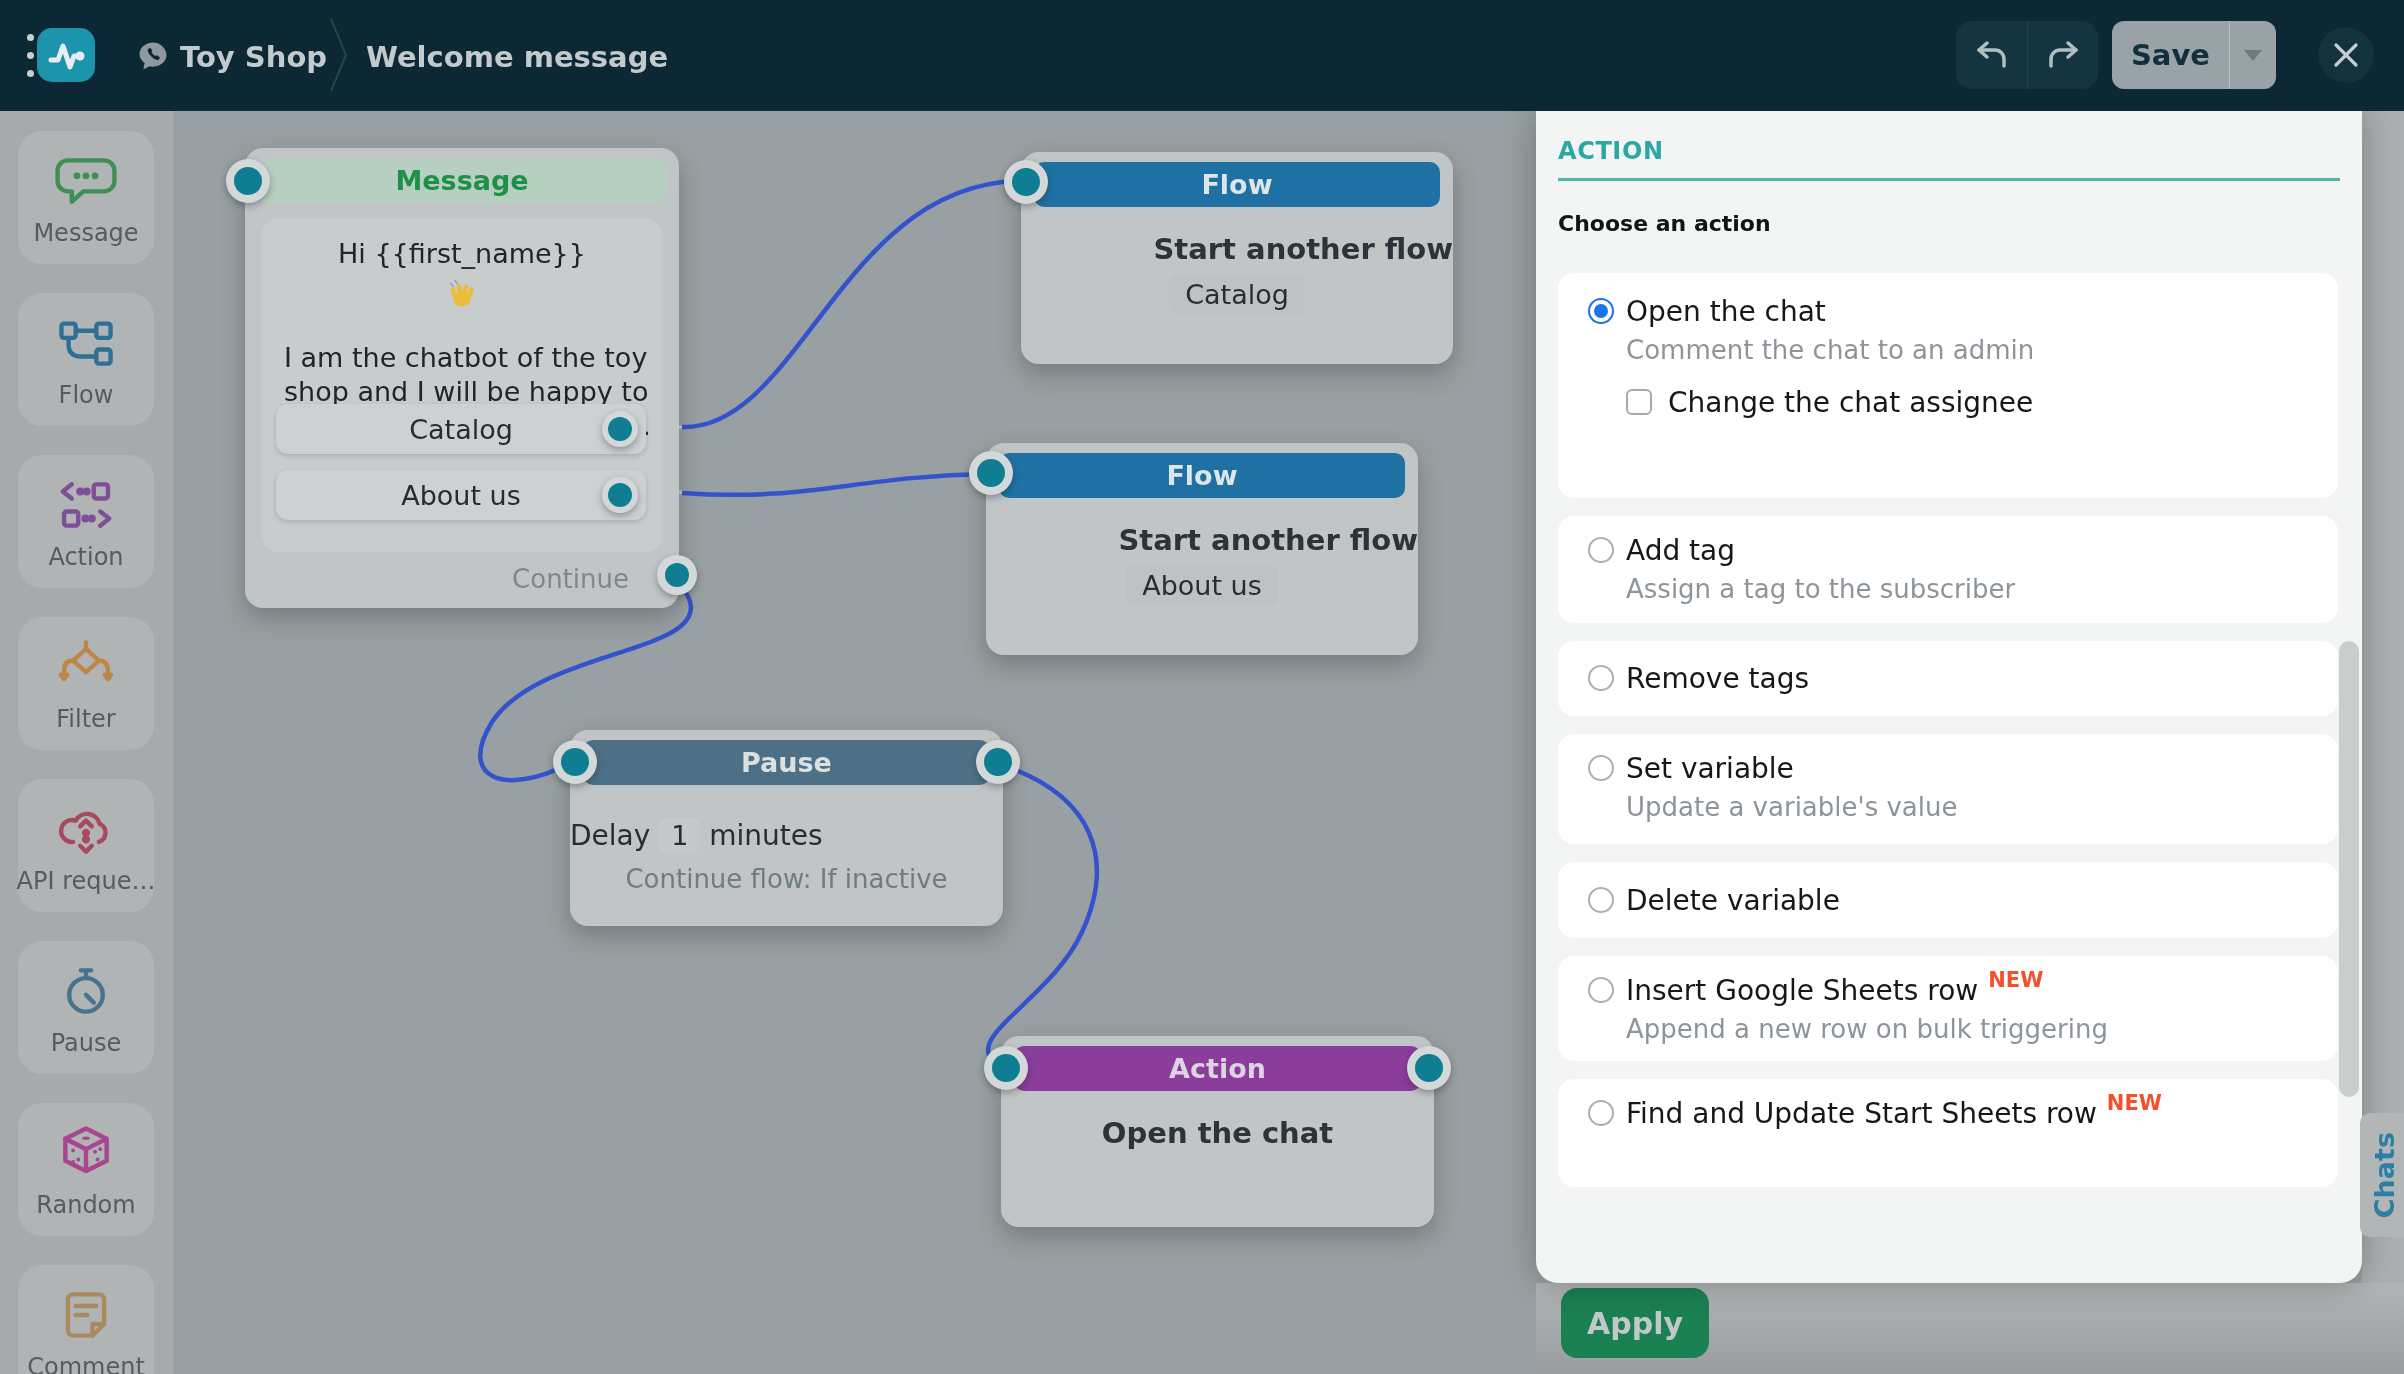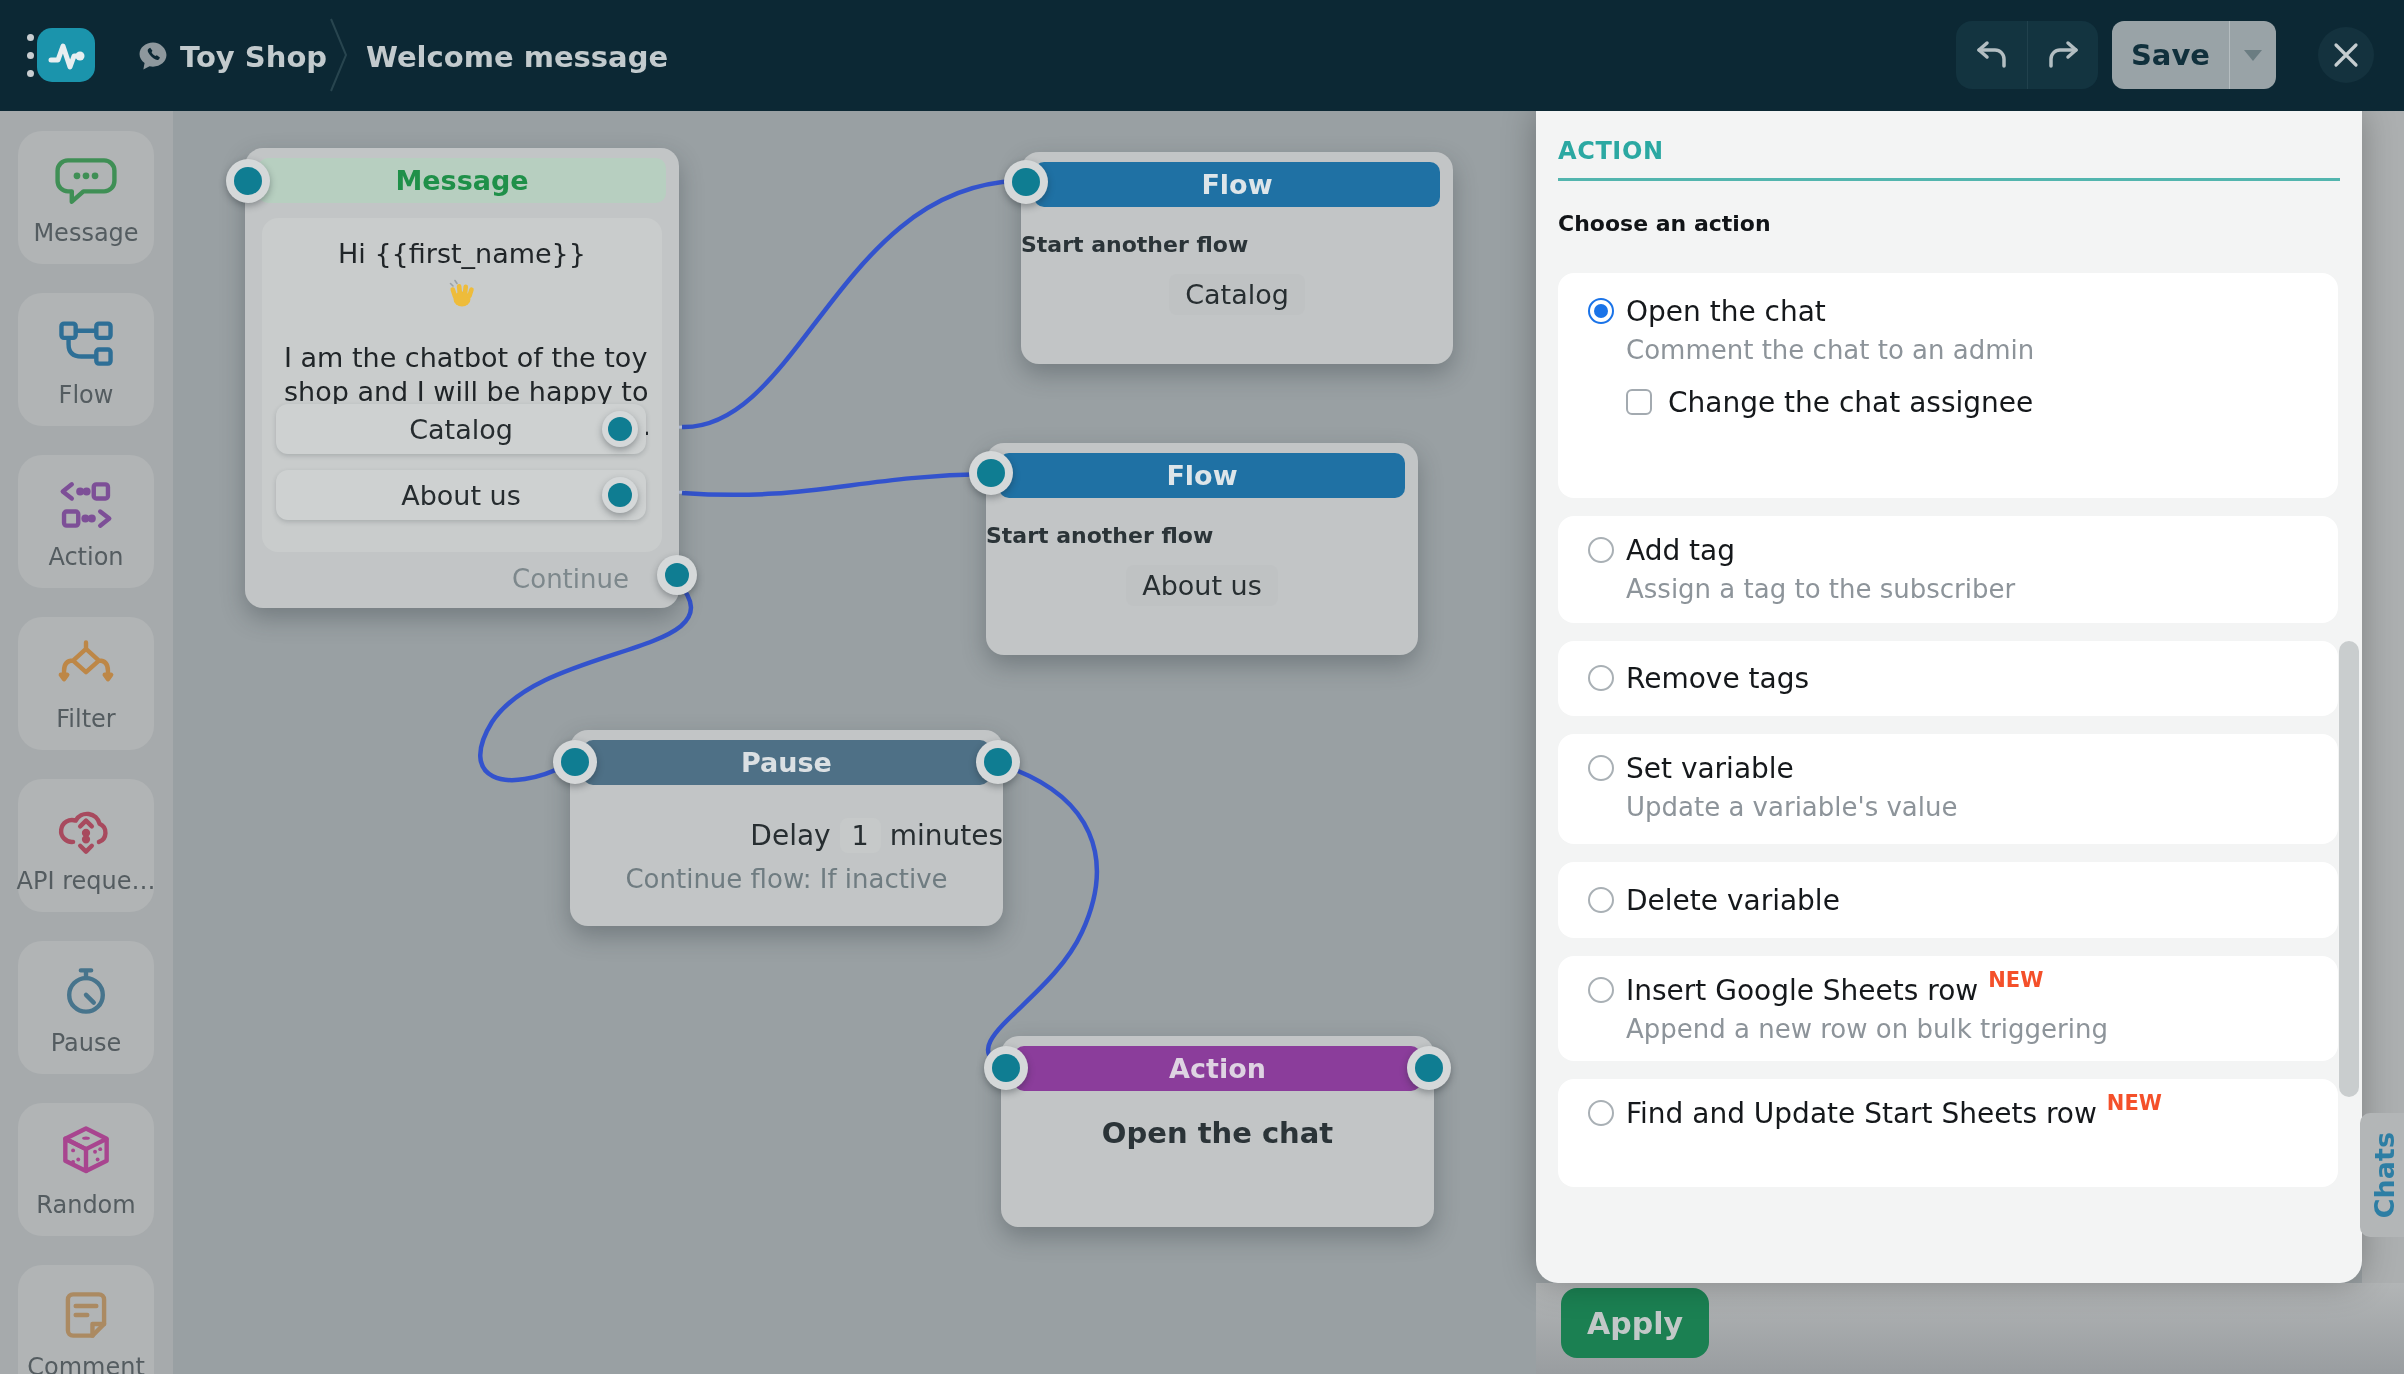--- a/index.html
+++ b/index.html
@@ -51,24 +51,24 @@
   .port::after{ content:""; position:absolute; border-radius:50%; background:#0f7d92; inset:8px; }
   .port.p44{ width:44px; height:44px; }
   .port.p36{ width:36px; height:36px; } .port.p36::after{ inset:6px; }
   .msg-body{ position:absolute; left:17px; top:70px; width:400px; height:334px; background:#c9cccc; border-radius:16px; padding:20px 22px; }
   .msg-line1{ font-size:27px; color:#202528; display:flex; align-items:center; gap:10px;flex-direction:column; }
   .msg-par{ font-size:27px; line-height:34px; color:#202528; margin-top:32px; width:372px; }
   .msg-btn{ position:absolute; left:14px; width:370px; height:50px; background:#ced1d1; border-radius:12px;
             box-shadow:0 2px 5px rgba(30,40,45,.18); display:flex; align-items:center; justify-content:center;
             font-size:27px; color:#262c2f; cursor:pointer; }
   .continue-row{ position:absolute; right:50px; bottom:14px; font-size:26px; color:#7d888c; }
-  .flow-title{ position:absolute; left:0; width:100%; text-align:left; font-size:22px; font-weight:700; color:#2b3438; }
+  .flow-title{ position:absolute; left:0; width:100%; text-align:right; font-size:29px; font-weight:700; color:#2b3438; }
   .chip{ display:inline-block; background:#bfc2c3; border-radius:8px; padding:5px 16px; font-size:27px; color:#272e31; }
   .chip-wrap{ position:absolute; left:0; width:100%; text-align:center; }
-  .pause-line{ position:absolute; left:0; top:88px; width:100%; text-align:right; font-size:28px; color:#272e31; }
+  .pause-line{ position:absolute; left:0; top:88px; width:100%; text-align:left; font-size:28px; color:#272e31; }
   .pause-line .chip{ padding:2px 12px; background:#c6c9c9; }
   .pause-sub{ position:absolute; left:0; top:134px; width:100%; text-align:center; font-size:26px; color:#6f7c81; }
   .action-title{ position:absolute; left:0; top:80px; width:100%; text-align:center; font-size:29px; font-weight:700; color:#2b3438; }
 
   
   .panel{ position:absolute; left:1536px; top:111px; width:826px; height:1172px; background:#f3f4f4; z-index:10;
           box-shadow:0 0 34px rgba(0,0,0,.28); overflow:hidden; border-radius:0 0 22px 22px; }
   .panel-tab{ position:absolute; left:22px; top:26px; font-size:24px; font-weight:700; letter-spacing:.6px; color:#2ba8a2; }
   .panel-rule{ position:absolute; left:22px; top:67px; width:782px; height:3px; background:#52b5ae; }
   .panel-heading{ position:absolute; left:22px; top:100px; font-size:22px; font-weight:700; color:#111417; }

